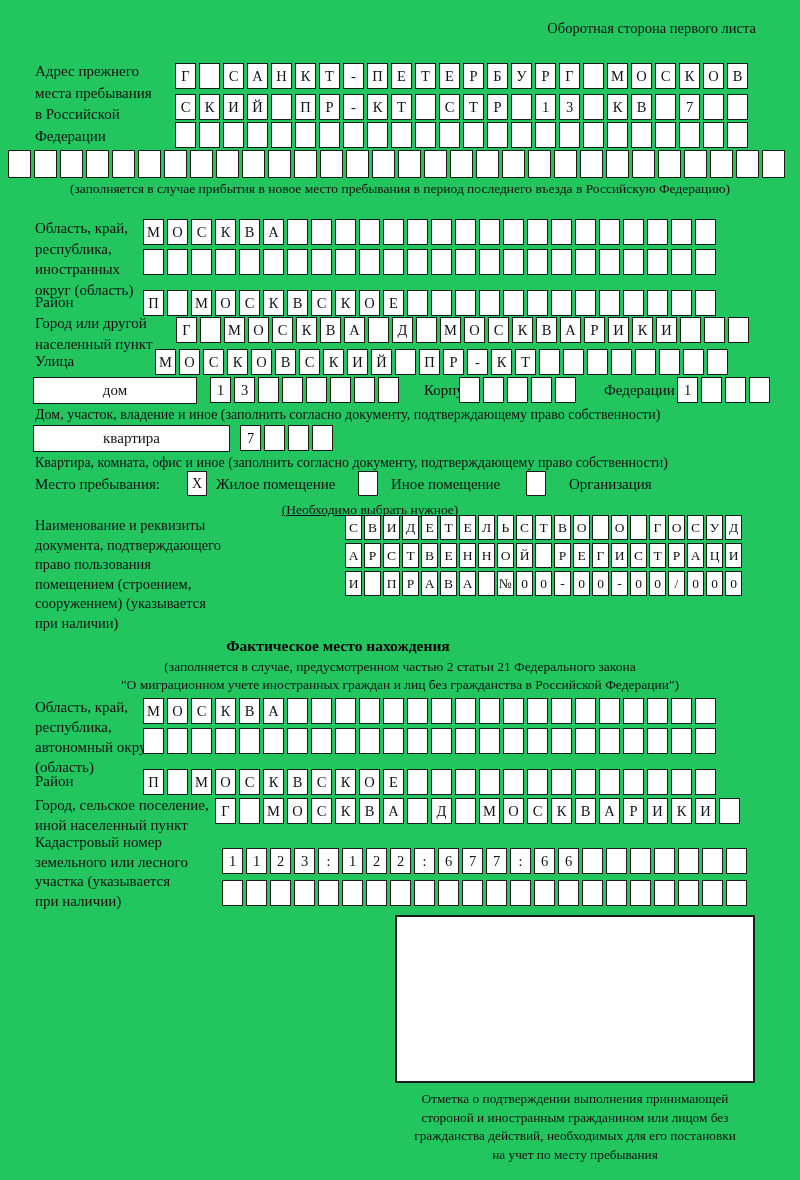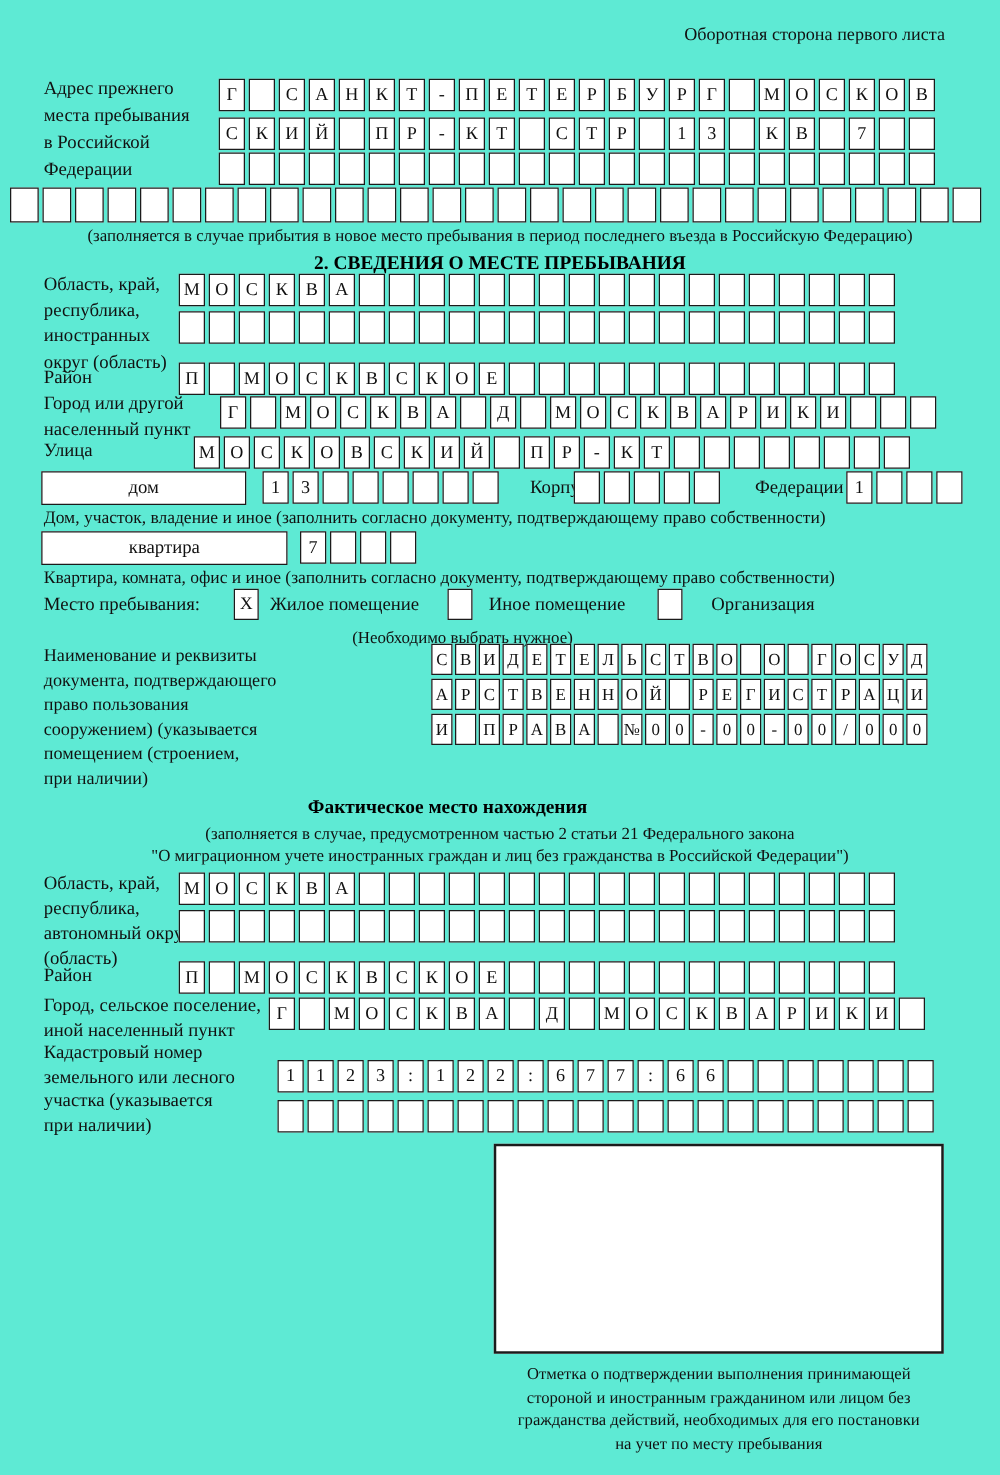--- a/index.html
+++ b/index.html
@@ -1,19 +1,19 @@
 <!DOCTYPE html>
 <html><head>
 <meta charset="utf-8">
 <style>
   html,body{margin:0;padding:0;background:#ffffff;}
   #page{
     position:relative;
     width:800px;height:1180px;
-    background:#5eead4;
+    background:#22c55e;
     font-family:"Liberation Serif","DejaVu Serif",serif;
     color:#111;
     overflow:hidden;
   }
   .abs{position:absolute;}
   .lbl{position:absolute;font-size:15px;line-height:21.5px;color:#111;}
   .cap{position:absolute;font-size:13.5px;color:#111;}
   .title{position:absolute;font-weight:bold;font-size:15.5px;color:#000;}
   .center{text-align:center;}
   .cells{position:absolute;display:flex;gap:3px;}
@@ -164,21 +164,20 @@
       <div class="cell"></div>
       <div class="cell"></div>
       <div class="cell"></div>
       <div class="cell"></div>
       <div class="cell"></div>
       <div class="cell"></div>
       <div class="cell"></div>
     </div>
   <div class="cap center" style="left:0px;top:181px;width:800px;">(заполняется в случае прибытия в новое место пребывания в период последнего въезда в Российскую Федерацию)</div>
 
-  <div class="title center" style="left:0px;top:202px;width:800px;">2. СВЕДЕНИЯ О МЕСТЕ ПРЕБЫВАНИЯ</div>
 
   <div class="lbl" style="left:35px;top:218px;width:120px;line-height:20.5px;">
       <div>Область, край,</div>
       <div>республика,</div>
       <div>иностранных</div>
       <div>округ (область)</div>
     </div>
   <div class="cells" style="left:143px;top:219px;">
       <div class="cell">М</div>
       <div class="cell">О</div>
@@ -356,28 +355,28 @@
     </div>
   <div class="cap" style="left:35px;top:455px;font-size:14px;">Квартира, комната, офис и иное (заполнить согласно документу, подтверждающему право собственности)</div>
 
   <div class="lbl" style="left:35px;top:474px;">Место пребывания:</div>
   <div class="checkbox" style="left:187px;top:471px;">X</div>
   <div class="lbl" style="left:216px;top:474px;">Жилое помещение</div>
   <div class="checkbox" style="left:358px;top:471px;"></div>
   <div class="lbl" style="left:391px;top:474px;">Иное помещение</div>
   <div class="checkbox" style="left:526px;top:471px;"></div>
   <div class="lbl" style="left:569px;top:474px;">Организация</div>
-  <div class="cap center" style="left:150px;top:502px;width:440px;">(Необходимо выбрать нужное)</div>
+  <div class="cap center" style="left:150px;top:502px;width:440px;text-decoration:underline;">(Необходимо выбрать нужное)</div>
 
   <div class="lbl" style="left:35px;top:516px;width:300px;line-height:19.5px;font-size:14.5px;">
       <div>Наименование и реквизиты</div>
       <div>документа, подтверждающего</div>
       <div>право пользования</div>
+      <div>помещением (строением,</div>
       <div>сооружением) (указывается</div>
-      <div>помещением (строением,</div>
       <div>при наличии)</div>
     </div>
   <div class="cells sm" style="left:345px;top:515px;">
       <div class="cell">С</div>
       <div class="cell">В</div>
       <div class="cell">И</div>
       <div class="cell">Д</div>
       <div class="cell">Е</div>
       <div class="cell">Т</div>
       <div class="cell">Е</div>
@@ -436,21 +435,21 @@
       <div class="cell">0</div>
       <div class="cell">-</div>
       <div class="cell">0</div>
       <div class="cell">0</div>
       <div class="cell">/</div>
       <div class="cell">0</div>
       <div class="cell">0</div>
       <div class="cell">0</div>
     </div>
 
-  <div class="title center" style="left:0px;top:637px;width:676px;padding-left:20px;">Фактическое место нахождения</div>
+  <div class="title center" style="left:0px;top:637px;width:676px;">Фактическое место нахождения</div>
   <div class="cap center" style="left:0px;top:659px;width:800px;">(заполняется в случае, предусмотренном частью 2 статьи 21 Федерального закона</div>
   <div class="cap center" style="left:0px;top:677px;width:800px;">"О миграционном учете иностранных граждан и лиц без гражданства в Российской Федерации")</div>
 
   <div class="lbl" style="left:35px;top:697px;width:135px;line-height:20px;">
       <div>Область, край,</div>
       <div>республика,</div>
       <div>автономный округ</div>
       <div>(область)</div>
     </div>
   <div class="cells" style="left:143px;top:698px;">

